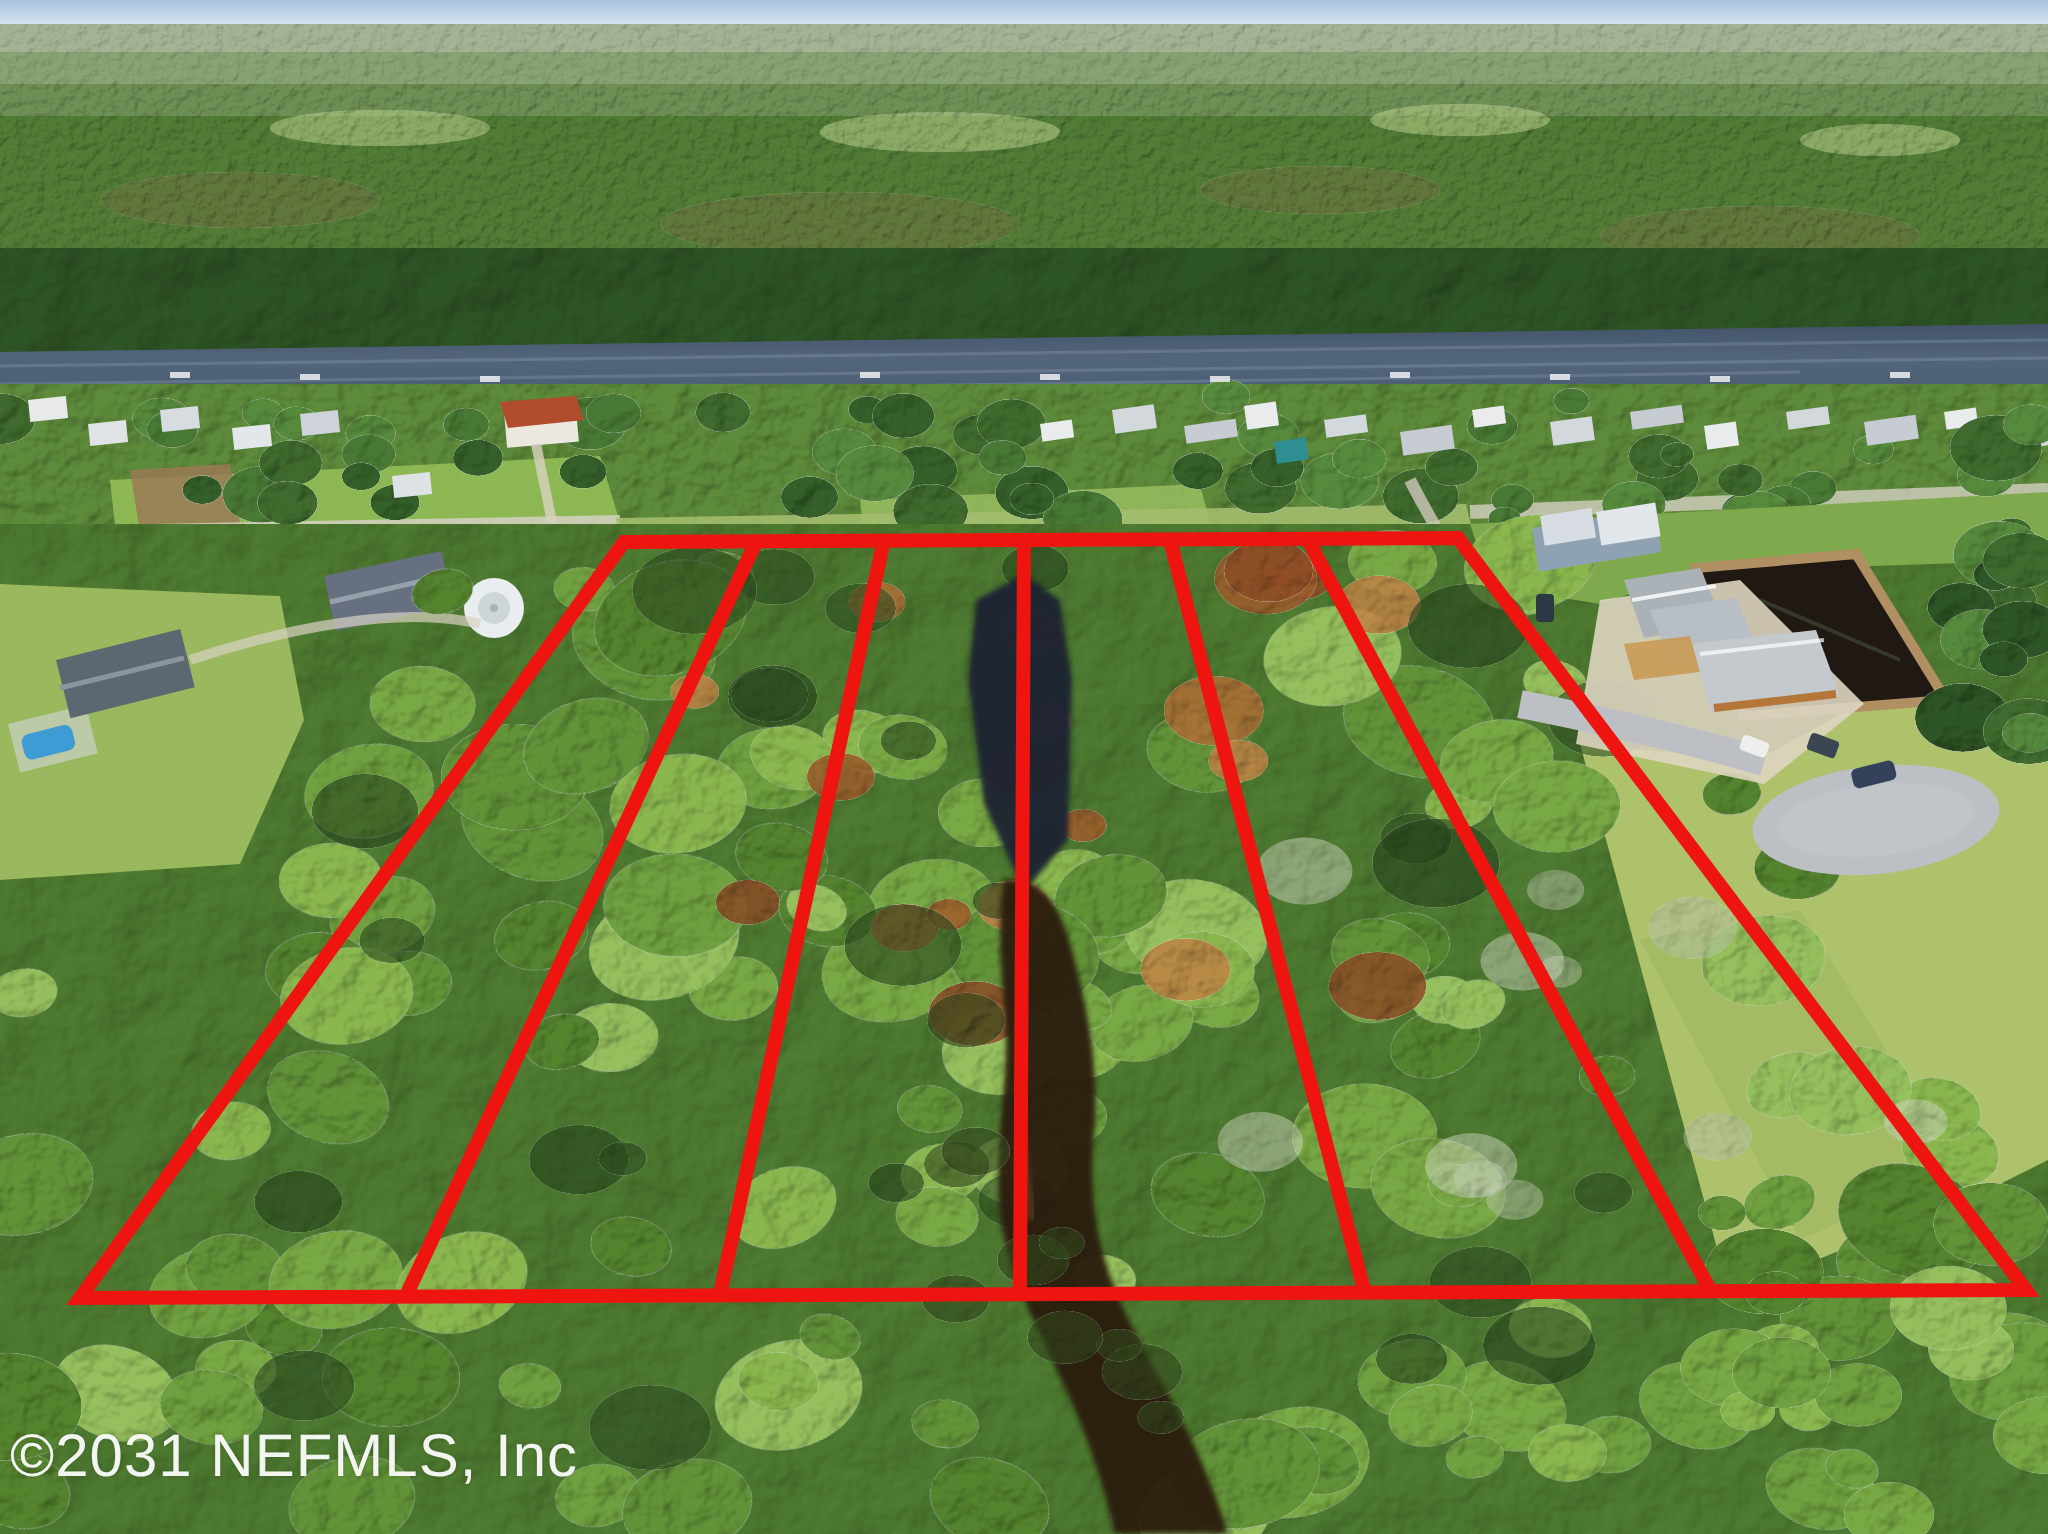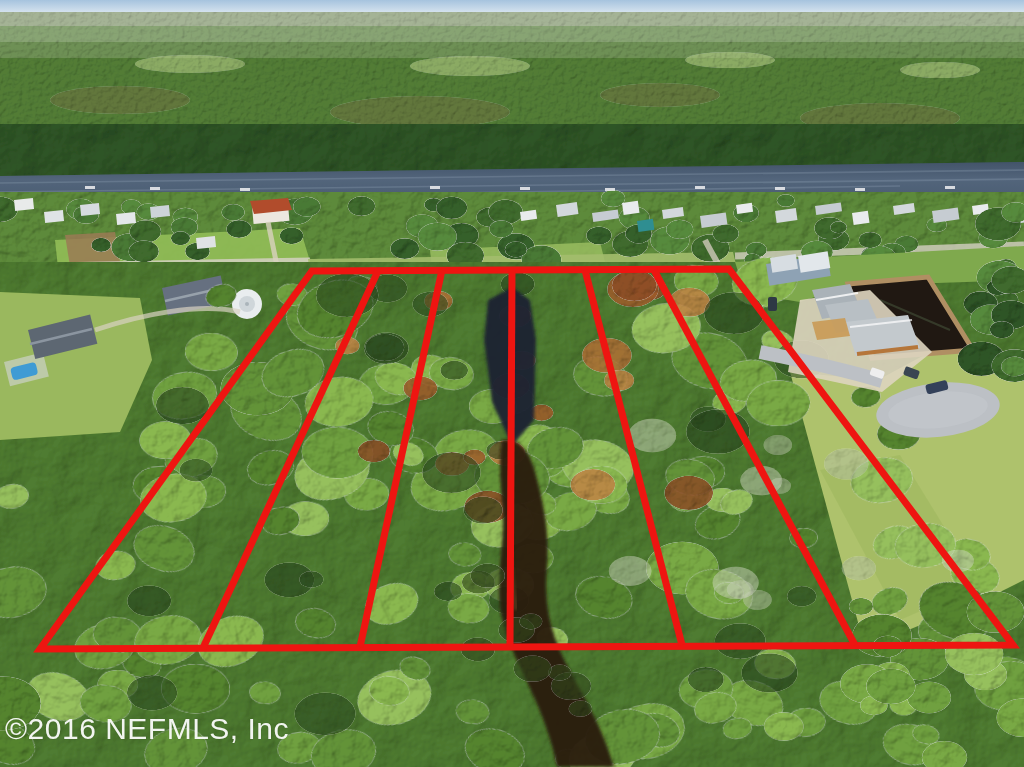--- a/index.html
+++ b/index.html
@@ -442,14 +442,14 @@
     <g id="overlayG">
       <polygon class="ov-line" fill="none" points="312,271 729,269 1013,645 40,649" stroke="#ee1511" stroke-width="7"></polygon>
       <polyline class="ov-line" fill="none" points="378,271 203,648" stroke="#ee1511" stroke-width="7"></polyline>
       <polyline class="ov-line" fill="none" points="442,270 360,647" stroke="#ee1511" stroke-width="7"></polyline>
       <polyline class="ov-line" fill="none" points="512,270 510,646" stroke="#ee1511" stroke-width="7"></polyline>
       <polyline class="ov-line" fill="none" points="585,270 682,645" stroke="#ee1511" stroke-width="7"></polyline>
       <polyline class="ov-line" fill="none" points="654,270 855,645" stroke="#ee1511" stroke-width="7"></polyline>
     </g>
   </svg>
 
-  <div class="watermark" style="color: rgb(255, 255, 255);">©2016 NEFMLS, Inc</div>
+  <div class="watermark" style="color: rgb(255, 255, 255);">©2031 NEFMLS, Inc</div>
 </div>
 
 </body></html>

